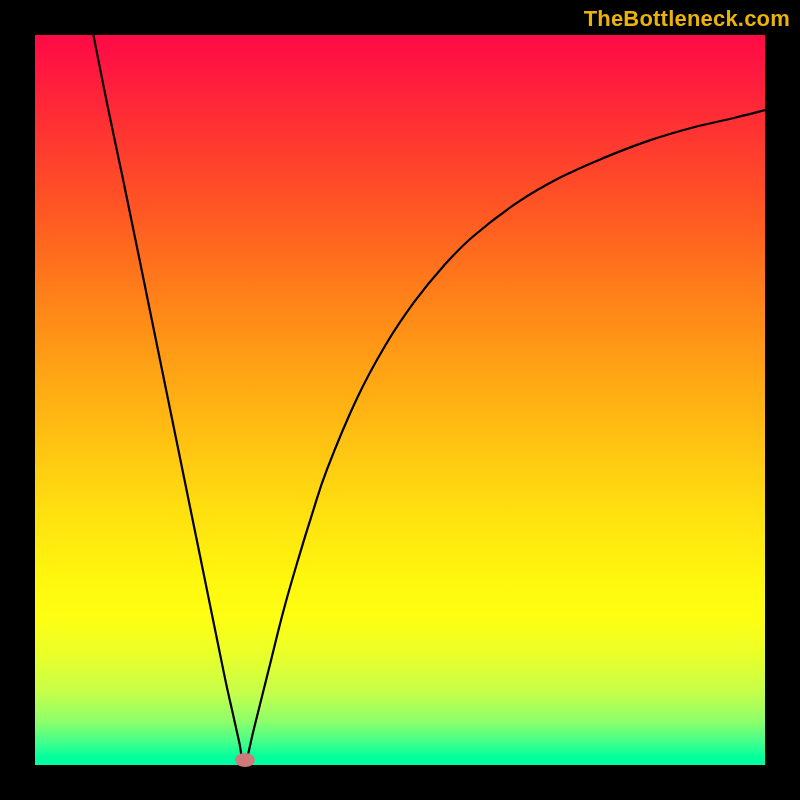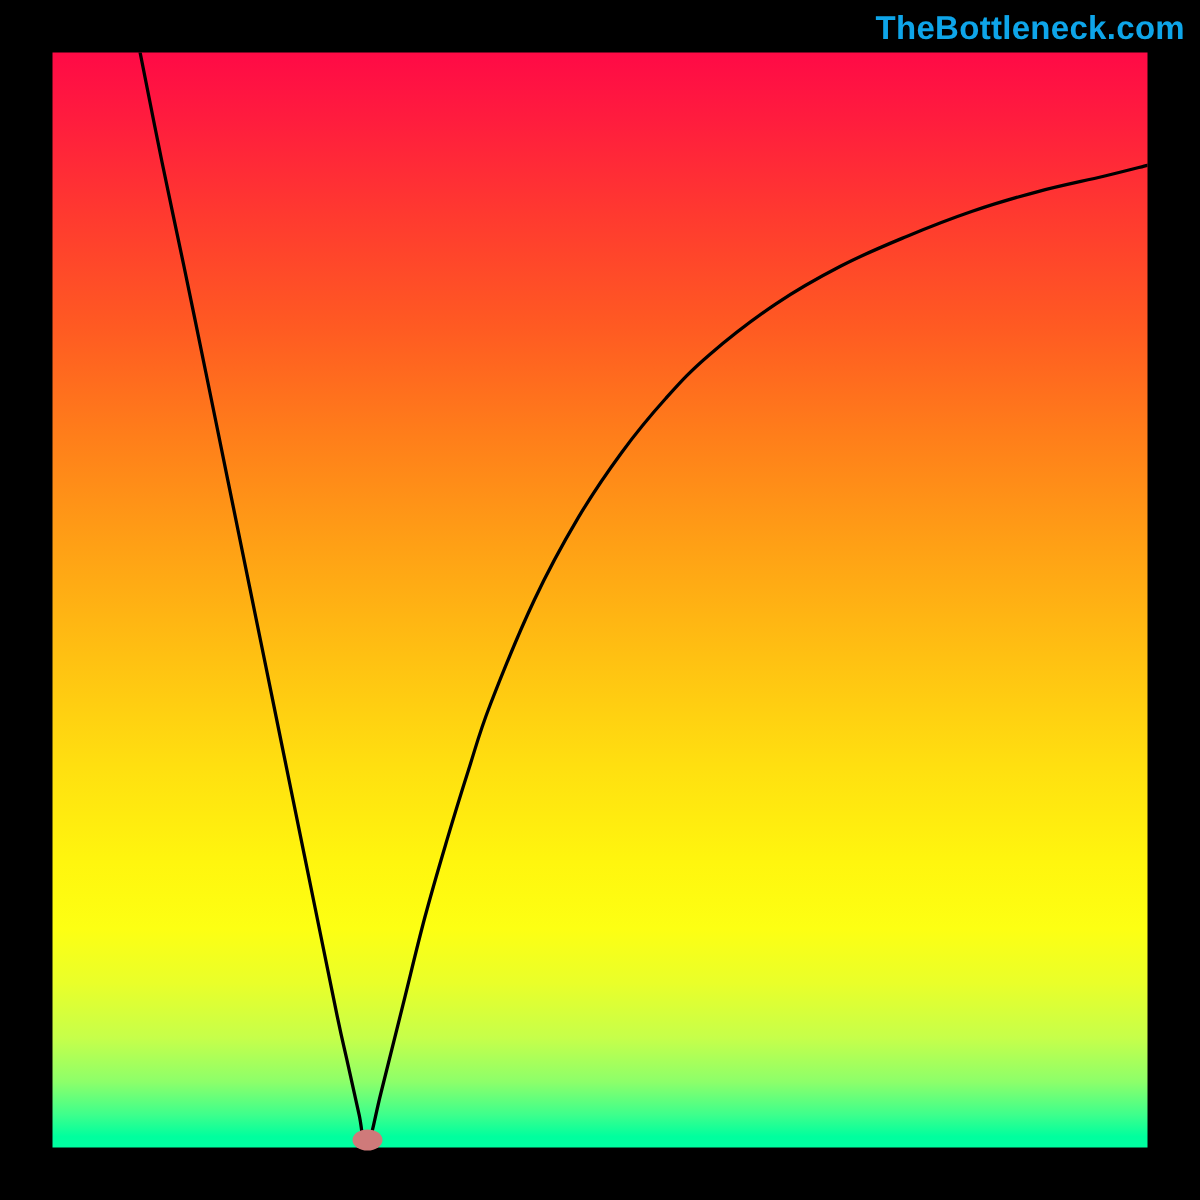--- a/index.html
+++ b/index.html
@@ -35,21 +35,21 @@
       #00ffa2 100%
     );
   }
   .watermark {
     position: absolute;
     top: 6px;
     right: 10px;
     font-family: Arial, Helvetica, sans-serif;
     font-size: 22px;
     font-weight: 600;
-    color: #0ea5e9;
+    color: #eab308;
     letter-spacing: 0.2px;
   }
   svg.curve {
     position: absolute;
     left: 0; top: 0;
     width: 100%; height: 100%;
   }
   .marker {
     position: absolute;
     width: 20px;

